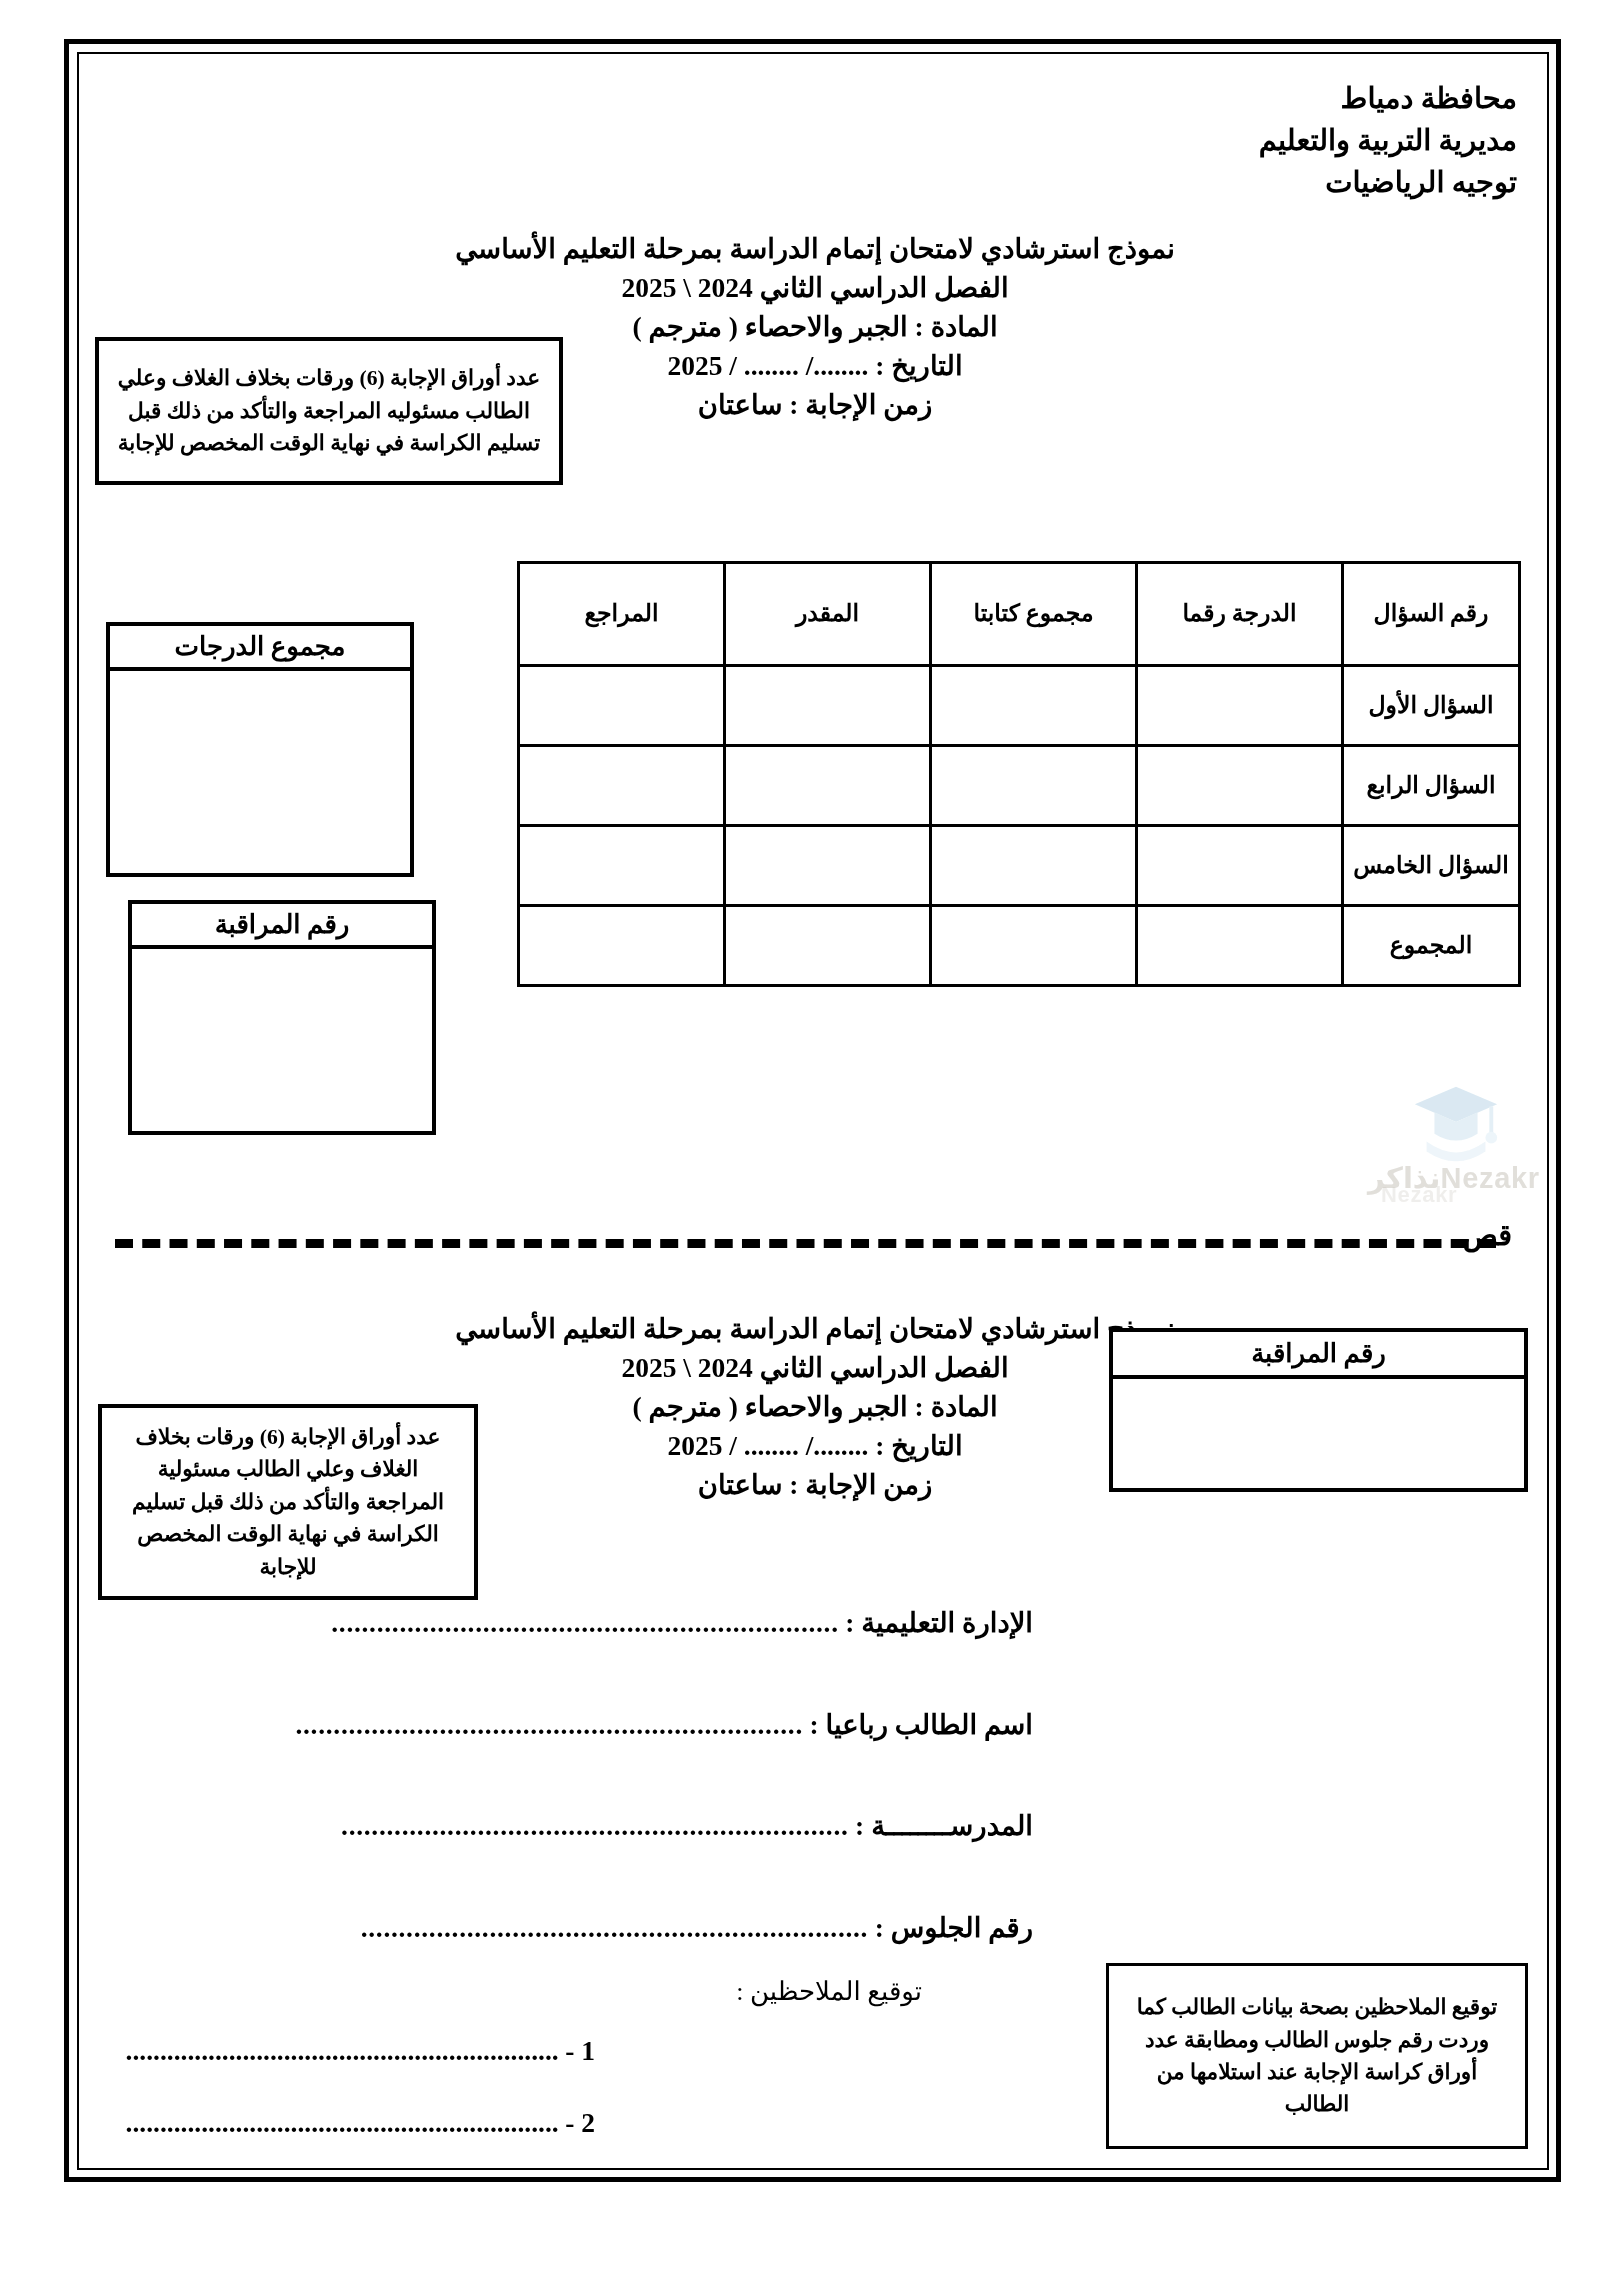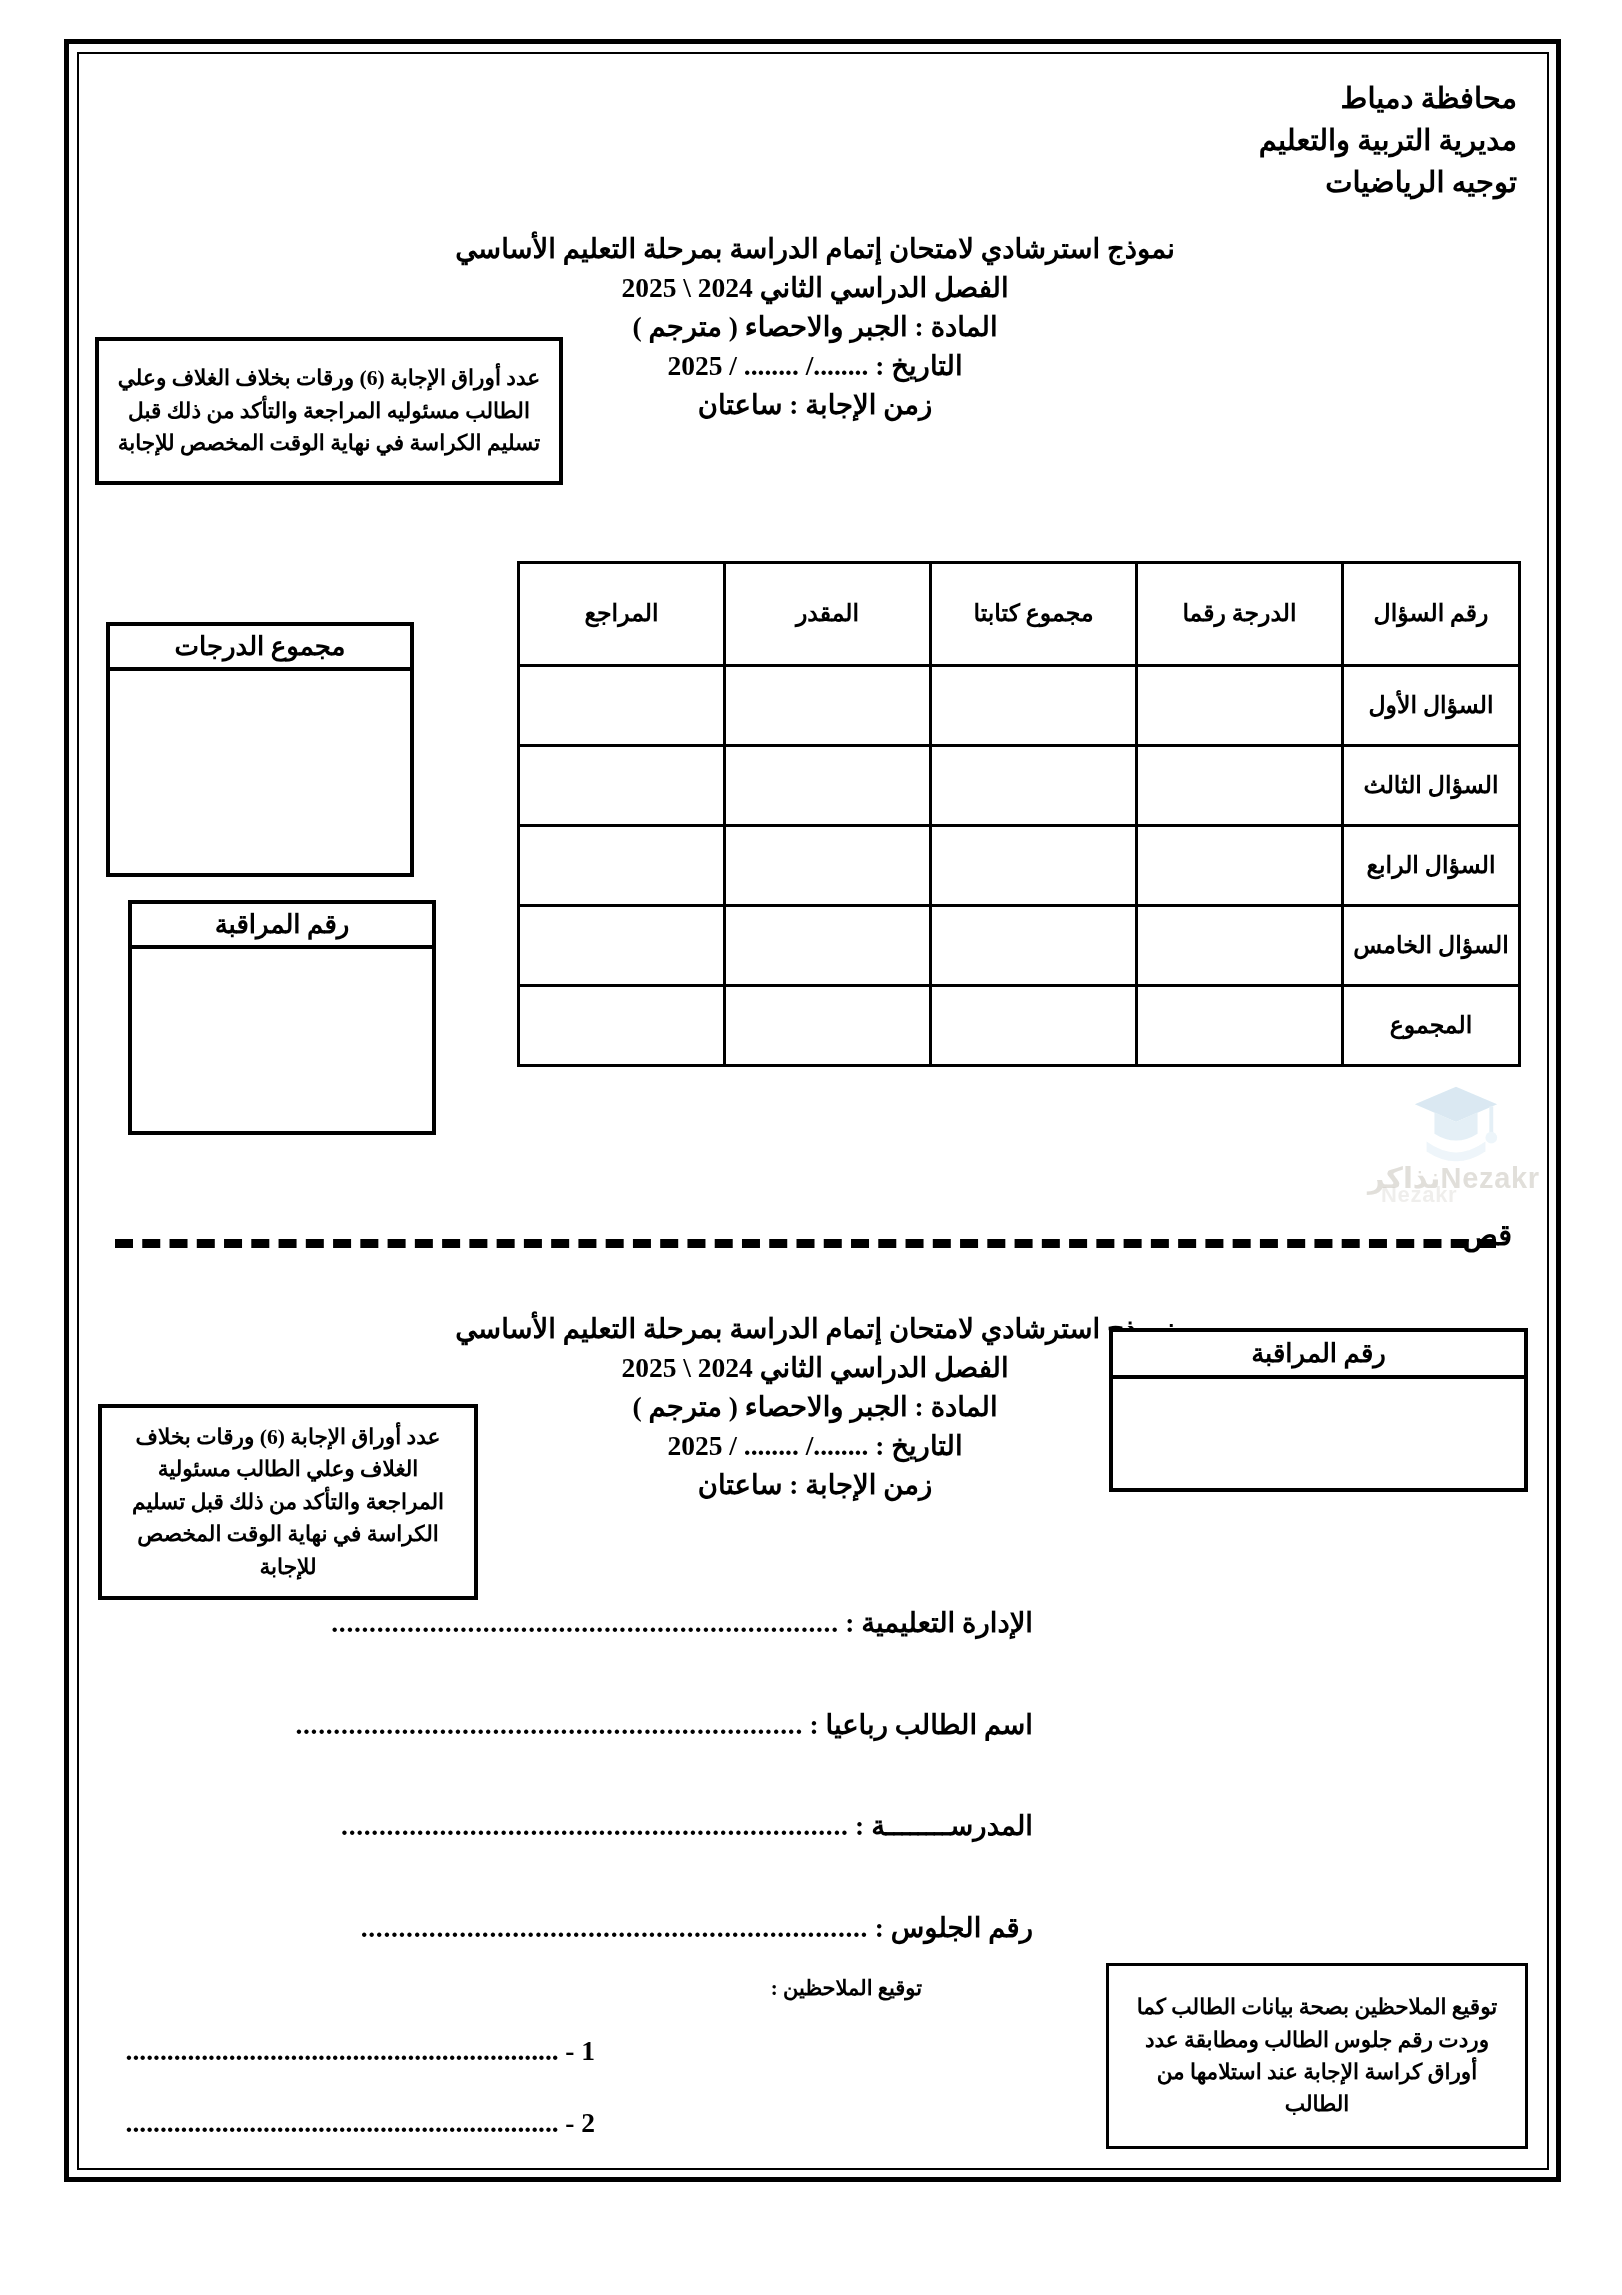--- a/index.html
+++ b/index.html
@@ -85,21 +85,21 @@
   .field-row{
     position:absolute;display:flex;align-items:baseline;
     direction:rtl;white-space:nowrap;
   }
   .field-row .lab{font-weight:bold;font-size:27.5px;}
   .field-row .dots{
     font-weight:bold;font-size:27.5px;letter-spacing:0.7px;overflow:hidden;
     margin-right:6.5px;
   }
 
-  .sig-title{position:absolute;font-weight:bold;font-size:21px;}
+  .sig-title{position:absolute;font-weight:normal;font-size:26px;}
   .sig-line{position:absolute;display:flex;align-items:baseline;white-space:nowrap;direction:rtl;}
   .sig-line .num{font-weight:bold;font-size:27.5px;}
   .sig-line .dots{font-weight:bold;font-size:27.5px;margin-right:6.5px;overflow:hidden;}
 </style>
 </head>
 <body>
 
 <div class="page-border-outer"></div>
 <div class="page-border-inner"></div>
 
@@ -170,27 +170,20 @@
   </thead>
   <tbody>
     <tr>
       <td class="rowlab" style="height:75px;">السؤال الأول</td>
       <td class="blank"></td>
       <td class="blank"></td>
       <td class="blank"></td>
       <td class="blank"></td>
     </tr>
     <tr>
-      <td class="rowlab" style="height:75px;">السؤال الثالث</td>
-      <td class="blank"></td>
-      <td class="blank"></td>
-      <td class="blank"></td>
-      <td class="blank"></td>
-    </tr>
-    <tr>
       <td class="rowlab" style="height:75px;">السؤال الرابع</td>
       <td class="blank"></td>
       <td class="blank"></td>
       <td class="blank"></td>
       <td class="blank"></td>
     </tr>
     <tr>
       <td class="rowlab" style="height:75px;">السؤال الخامس</td>
       <td class="blank"></td>
       <td class="blank"></td>

